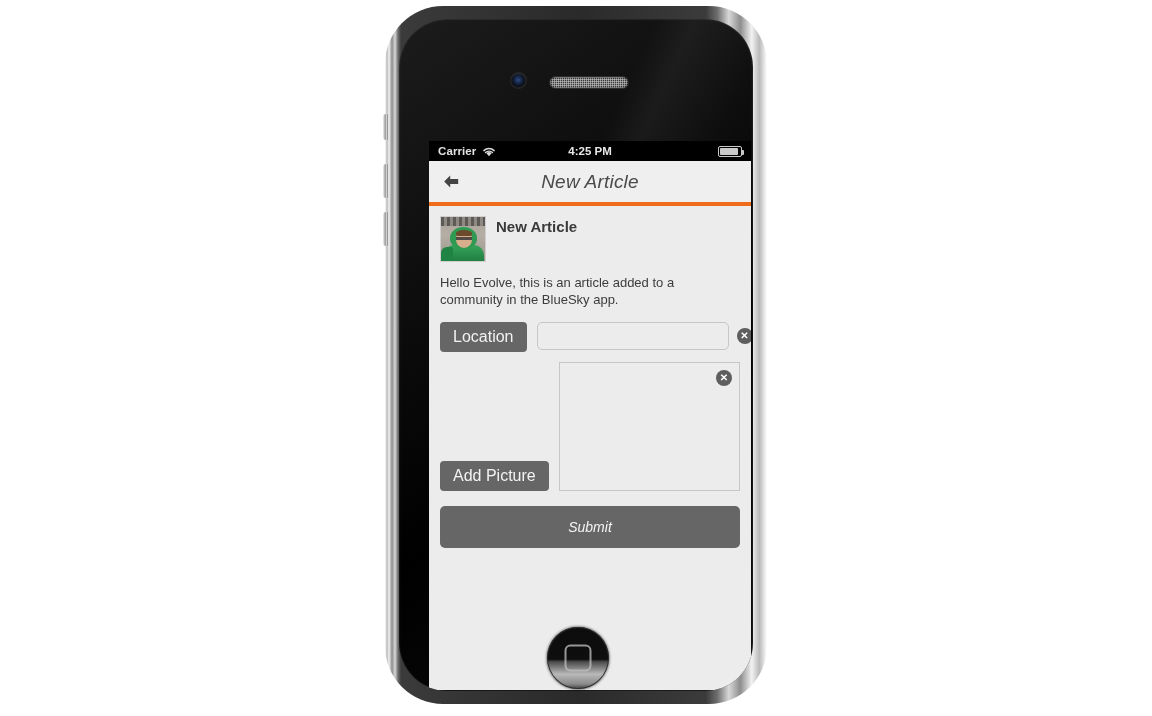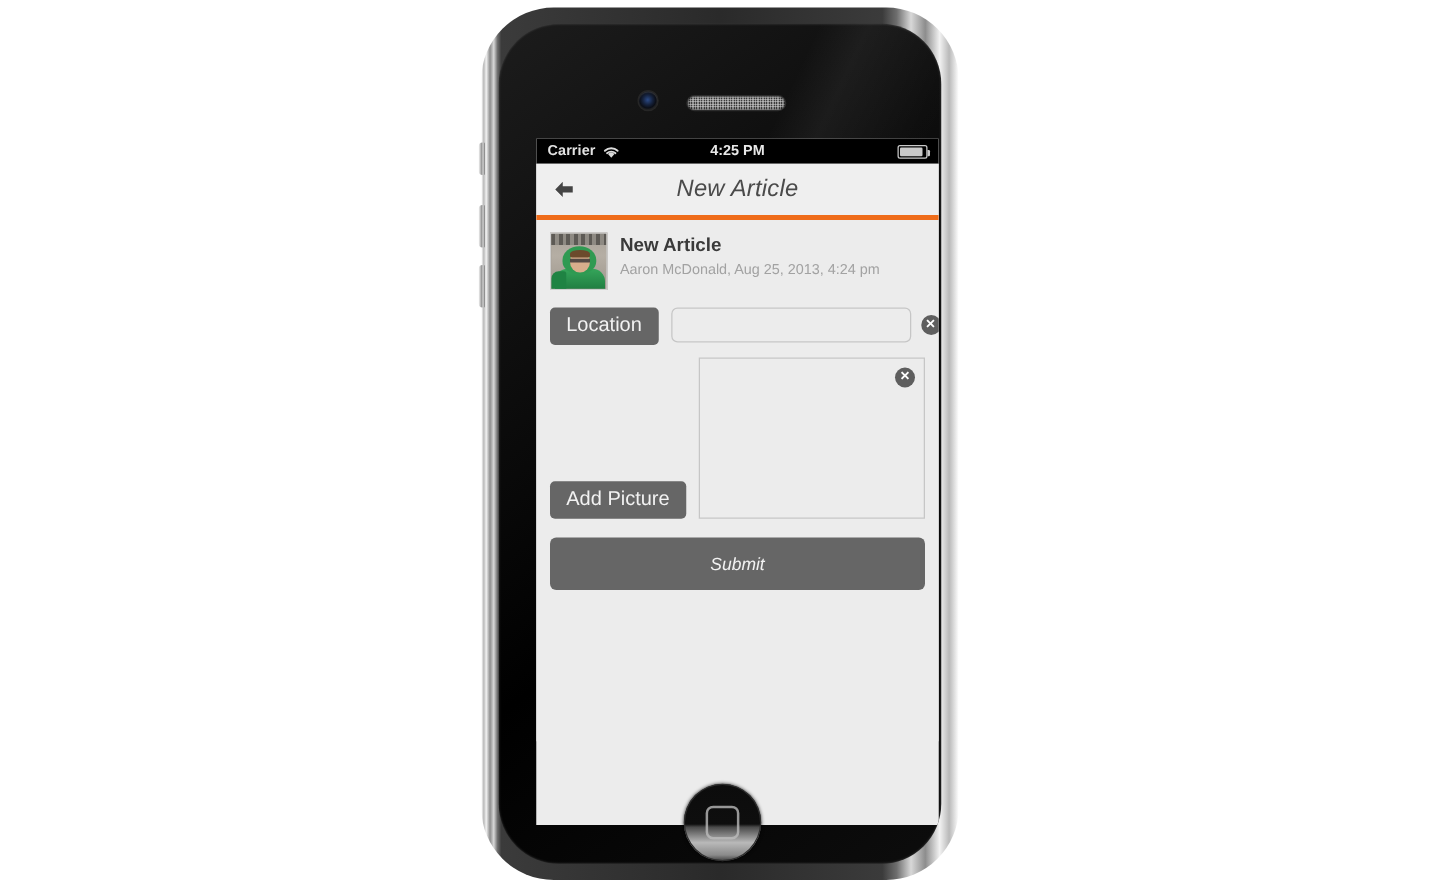--- a/index.html
+++ b/index.html
@@ -115,21 +115,21 @@
     left: 50%; top: 50%;
     transform: translate(-50%,-50%);
     width: 23px; height: 23px;
     border: 2px solid rgba(190,190,190,0.78);
     border-radius: 6px;
   }
 
   
   #screen {
     position: absolute;
-    left: 30px; top: 92px;
+    left: 30px; top: 122px;
     width: 322px;
     height: 549px;
     background: #ececec;
     overflow: hidden;
   }
 
   
   #status-bar {
     position: relative;
     height: 20px;
@@ -435,24 +435,24 @@
             <div class="av-topband"></div>
             <div class="av-body"></div>
             <div class="av-arm"></div>
             <div class="av-hood"></div>
             <div class="av-face"></div>
             <div class="av-hair"></div>
             <div class="av-glasses"></div>
           </div>
           <div id="article-meta">
             <div id="article-title">New Article</div>
-            <div id="article-byline">Aaron McDonald, Aug 25, 2013, 4:24 pm</div>
           </div>
         </div>
 
+        <div id="article-body">Hello Evolve, this is an article added to a community in the BlueSky app.</div>
 
         <div id="form-area">
 
           <div class="form-row">
             <button class="gray-button">Location</button>
             <input id="location-input" type="text" value="" placeholder="" style="">
             <div class="clear-icon">✕</div>
           </div>
 
           <div class="form-row" id="picture-row">

